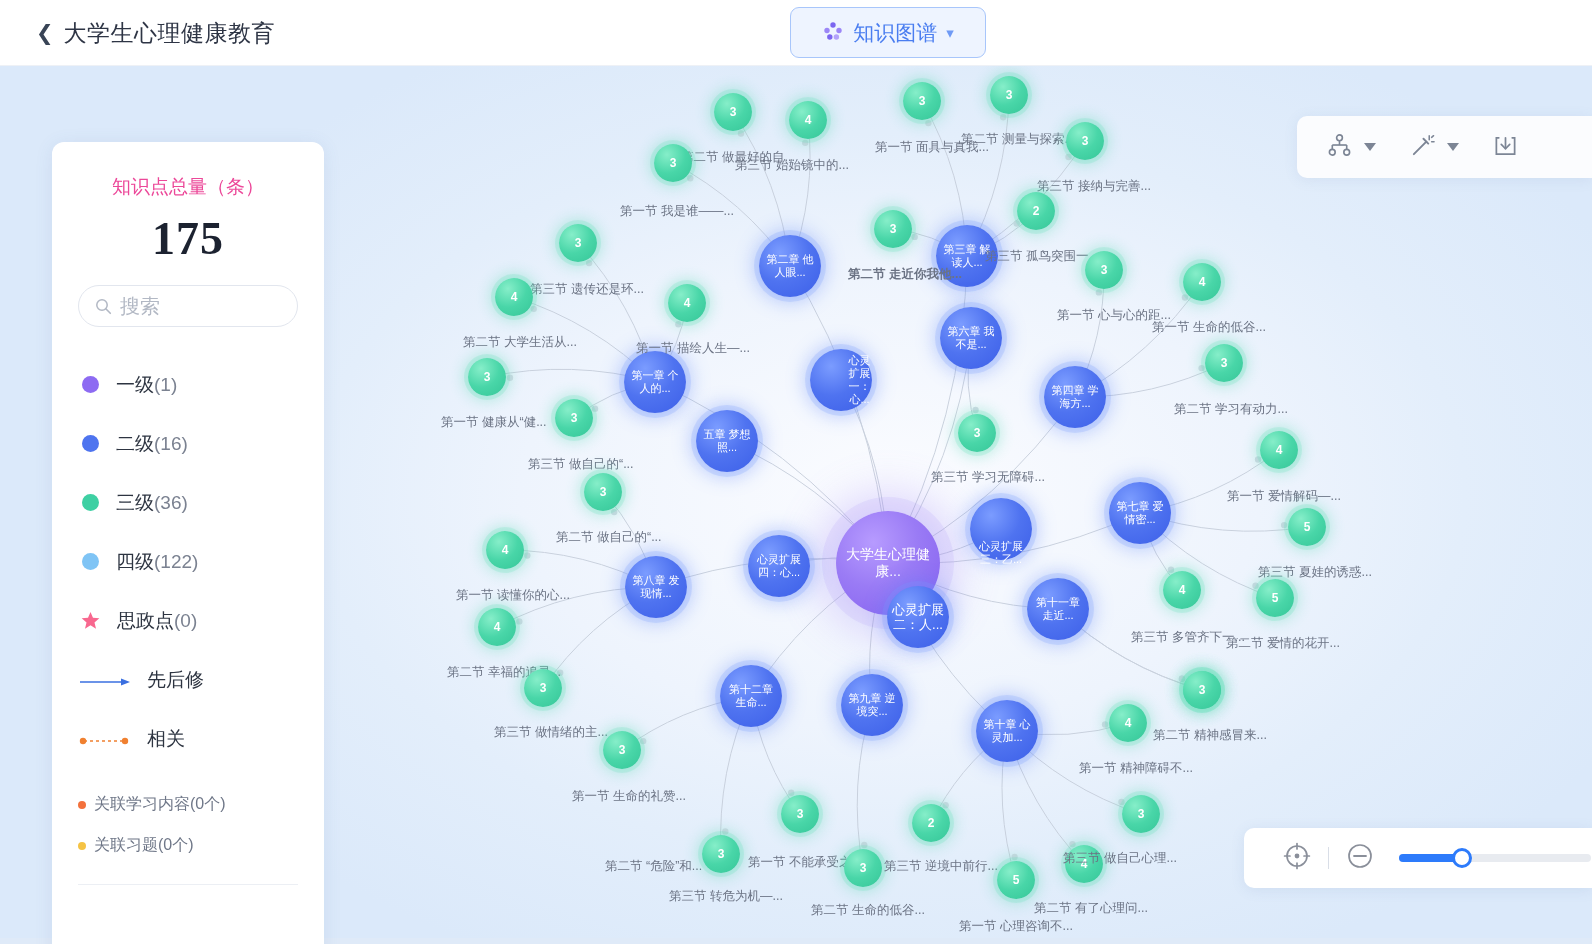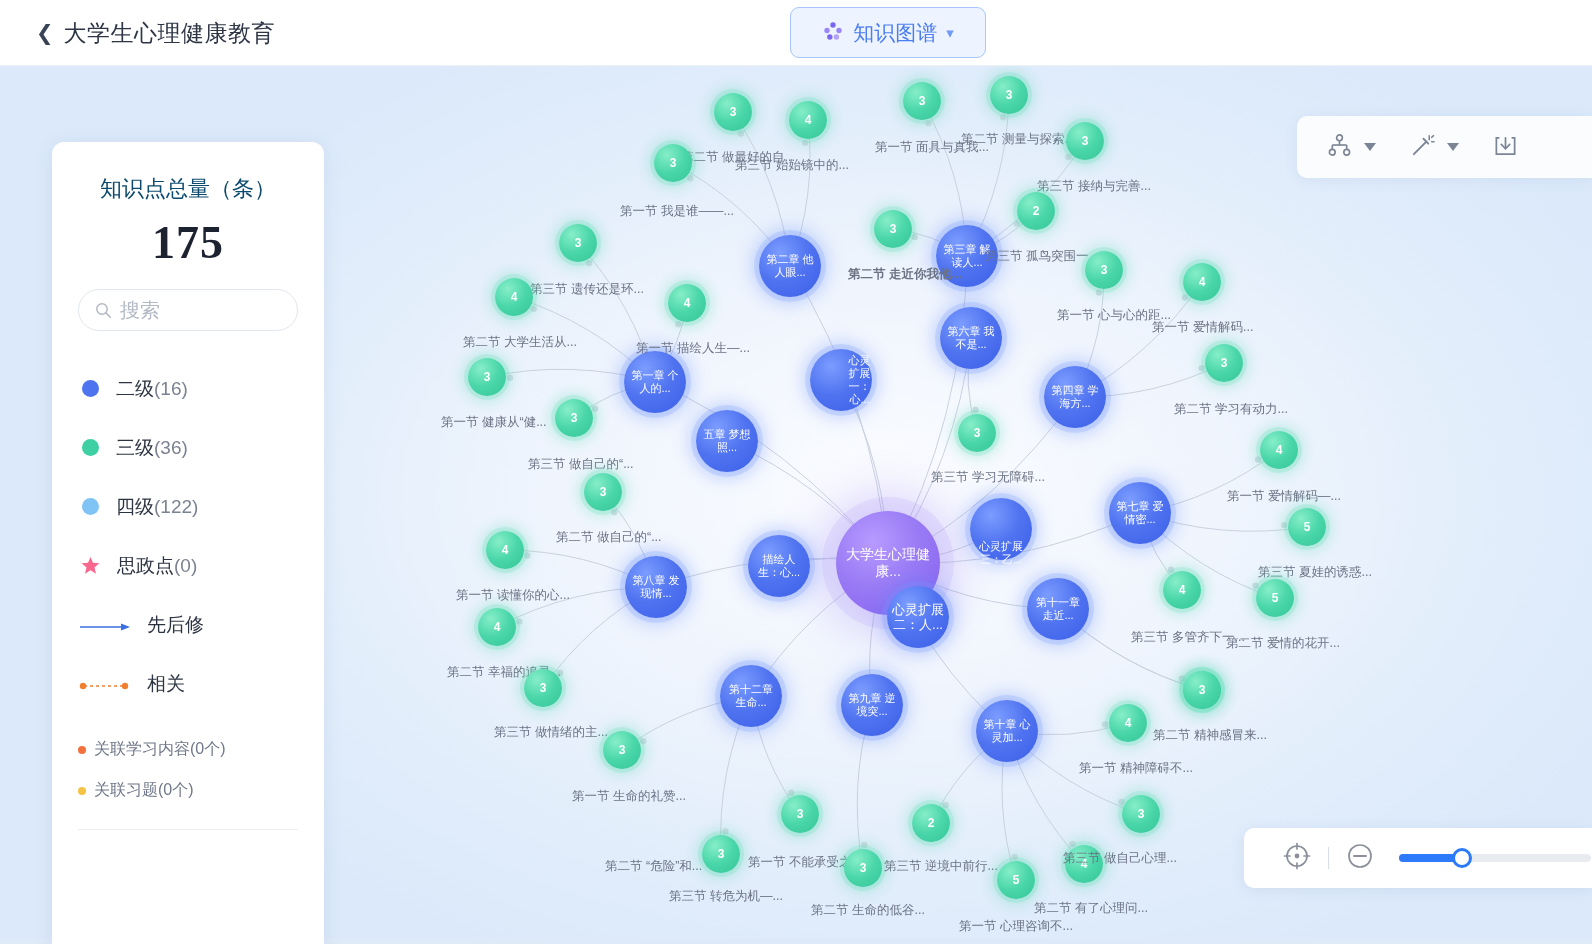--- a/index.html
+++ b/index.html
@@ -113,21 +113,21 @@
   
   .sidebar {
     position: absolute; left: 52px; top: 76px;
     width: 272px; height: 858px;
     background: #ffffff;
     border-radius: 12px;
     box-shadow: 0 2px 18px rgba(80,110,160,.10);
     padding: 32px 26px 0 26px;
     z-index: 30;
   }
-  .sb-title { font-size: 22px; color: #0c4a6e; text-align: center; }
+  .sb-title { font-size: 19px; color: #ec4899; text-align: center; }
   .sb-count {
     font-size: 46px; font-weight: bold; color: #1c2230;
     text-align: center; margin-top: 12px; letter-spacing: 1px;
     font-family: "Liberation Serif", "DejaVu Serif", serif;
   }
   .sb-search {
     margin-top: 20px; height: 42px;
     border: 1px solid #e2e6ee; border-radius: 21px;
     display: flex; align-items: center; gap: 8px; padding: 0 16px;
   }
@@ -374,21 +374,21 @@
       <div class="node lvl2" style="left: 810px; top: 283px; height: 62px; width: 62px;">
         <span class="txt" style="font-size: 11px; padding-left: 41px;">心灵扩展一：心...</span>
       </div>
       <div class="node lvl2" style="left: 887px; top: 520px; height: 62px; width: 62px;">
         <span class="txt" style="font-size: 13px;">心灵扩展二：人...</span>
       </div>
       <div class="node lvl2" style="left: 970px; top: 432px; height: 62px; width: 62px;">
         <span class="txt" style="font-size: 11px; margin-top: 48px;">心灵扩展三：乙...</span>
       </div>
       <div class="node lvl2" style="left: 748px; top: 469px; height: 62px; width: 62px;">
-        <span class="txt" style="font-size: 11px;">描绘人生：心...</span>
+        <span class="txt" style="font-size: 11px;">心灵扩展四：心...</span>
       </div>
       <div class="node lvl3" style="left: 714px; top: 27px; height: 38px; width: 38px;">
         <span class="txt" style="font-size: 12px;">3</span>
       </div>
       <div class="nlabel" style="left: 681px; top: 83px;">第二节 做最好的自...</div>
       <div class="node lvl3" style="left: 789px; top: 35px; height: 38px; width: 38px;">
         <span class="txt" style="font-size: 12px;">4</span>
       </div>
       <div class="nlabel" style="left: 735px; top: 91px;">第三节 始始镜中的...</div>
       <div class="node lvl3" style="left: 903px; top: 16px; height: 38px; width: 38px;">
@@ -419,21 +419,21 @@
         <span class="txt" style="font-size: 12px;">3</span>
       </div>
       <div class="nlabel" style="left: 530px; top: 215px;">第三节 遗传还是环...</div>
       <div class="node lvl3" style="left: 1085px; top: 185px; height: 38px; width: 38px;">
         <span class="txt" style="font-size: 12px;">3</span>
       </div>
       <div class="nlabel" style="left: 1057px; top: 241px;">第一节 心与心的距...</div>
       <div class="node lvl3" style="left: 1183px; top: 197px; height: 38px; width: 38px;">
         <span class="txt" style="font-size: 12px;">4</span>
       </div>
-      <div class="nlabel" style="left: 1152px; top: 253px;">第一节 爱情解码...</div>
+      <div class="nlabel" style="left: 1152px; top: 253px;">第一节 生命的低谷...</div>
       <div class="node lvl3" style="left: 495px; top: 212px; height: 38px; width: 38px;">
         <span class="txt" style="font-size: 12px;">4</span>
       </div>
       <div class="nlabel" style="left: 463px; top: 268px;">第二节 大学生活从...</div>
       <div class="node lvl3" style="left: 668px; top: 218px; height: 38px; width: 38px;">
         <span class="txt" style="font-size: 12px;">4</span>
       </div>
       <div class="nlabel" style="left: 636px; top: 274px;">第一节 描绘人生—...</div>
       <div class="node lvl3" style="left: 1205px; top: 278px; height: 38px; width: 38px;">
         <span class="txt" style="font-size: 12px;">3</span>
@@ -538,20 +538,26 @@
       <span class="magnifier">
         <svg width="17" height="17" viewBox="0 0 17 17">
           <circle cx="7" cy="7" r="5.2" stroke="#b2b8c4" stroke-width="1.5" fill="none"></circle>
           <line x1="10.8" y1="10.8" x2="15.3" y2="15.3" stroke="#b2b8c4" stroke-width="1.6" stroke-linecap="round"></line>
         </svg>
       </span>
       <input type="text" placeholder="搜索" style="">
     </div>
 
     <div class="legend">
+      <div class="legend-item">
+        <span class="dot" style="background:#8d6bf2"></span>
+        <span class="legend-text">
+          <span>一级</span><span class="cnt">(1)</span>
+        </span>
+      </div>
       <div class="legend-item">
         <span class="dot" style="background:#4e74ef"></span>
         <span class="legend-text">
           <span>二级</span><span class="cnt">(16)</span>
         </span>
       </div>
       <div class="legend-item">
         <span class="dot" style="background:#3ed0a3"></span>
         <span class="legend-text">
           <span>三级</span><span class="cnt">(36)</span>

